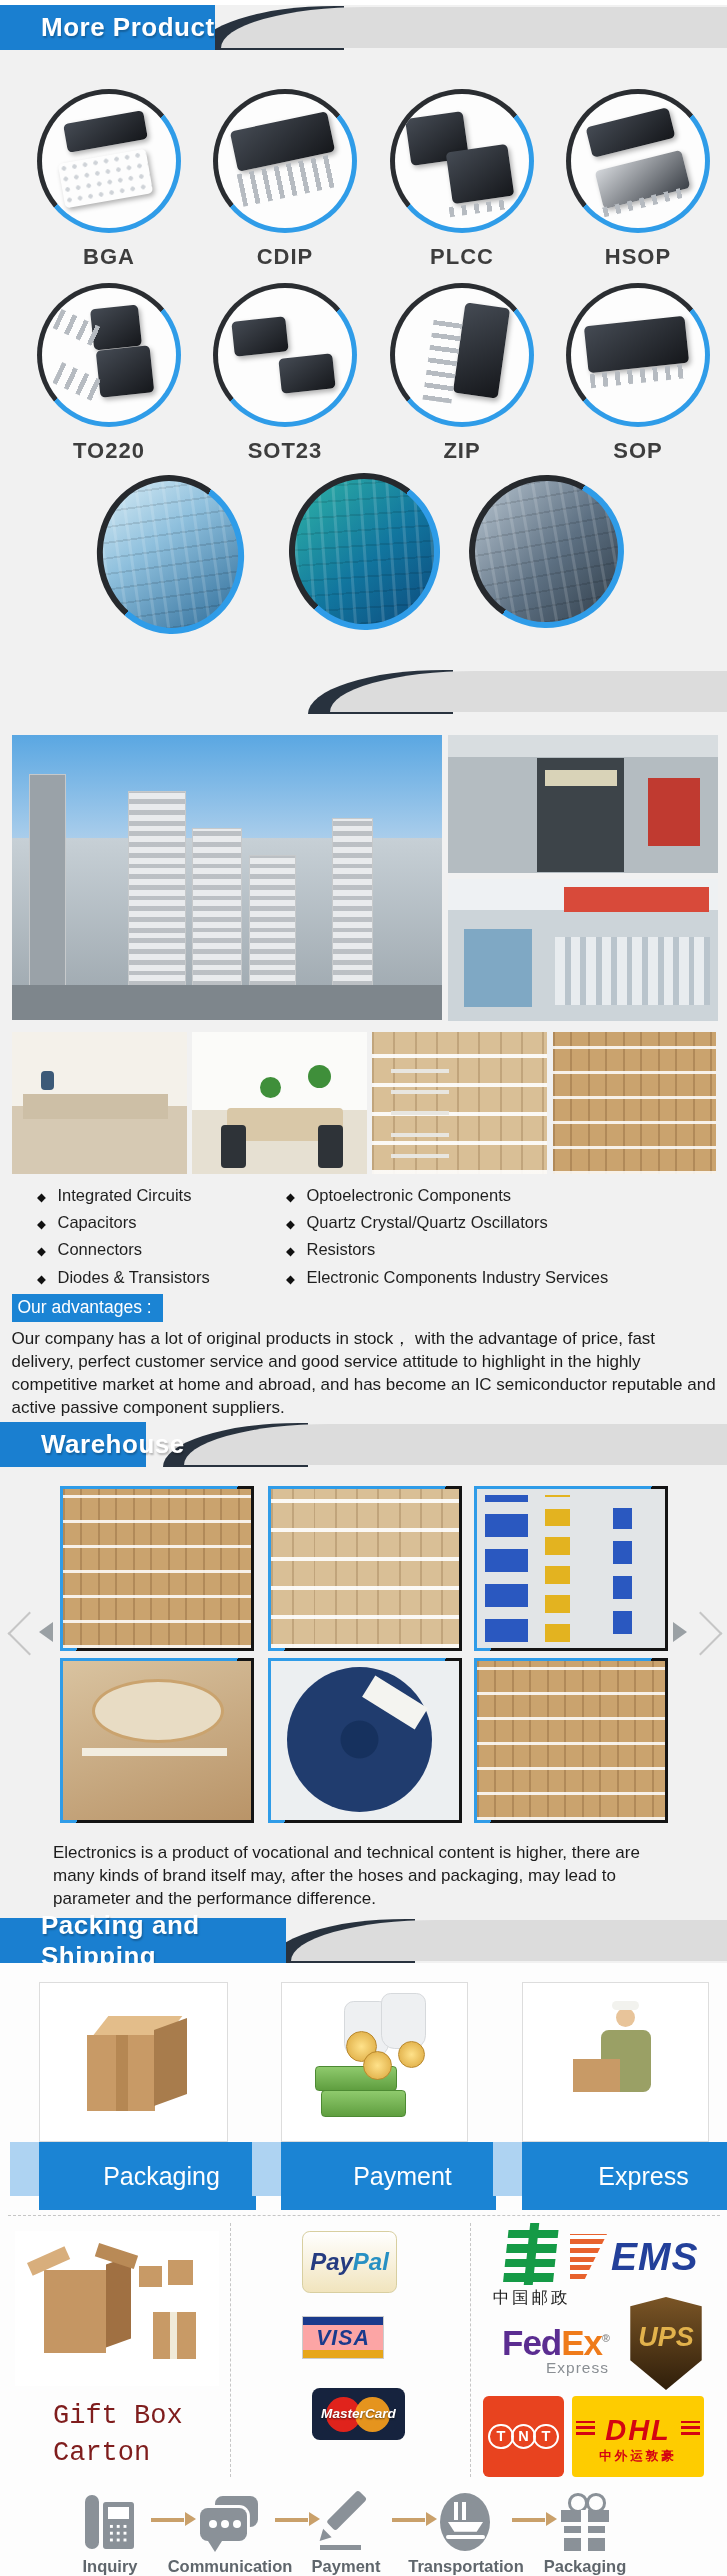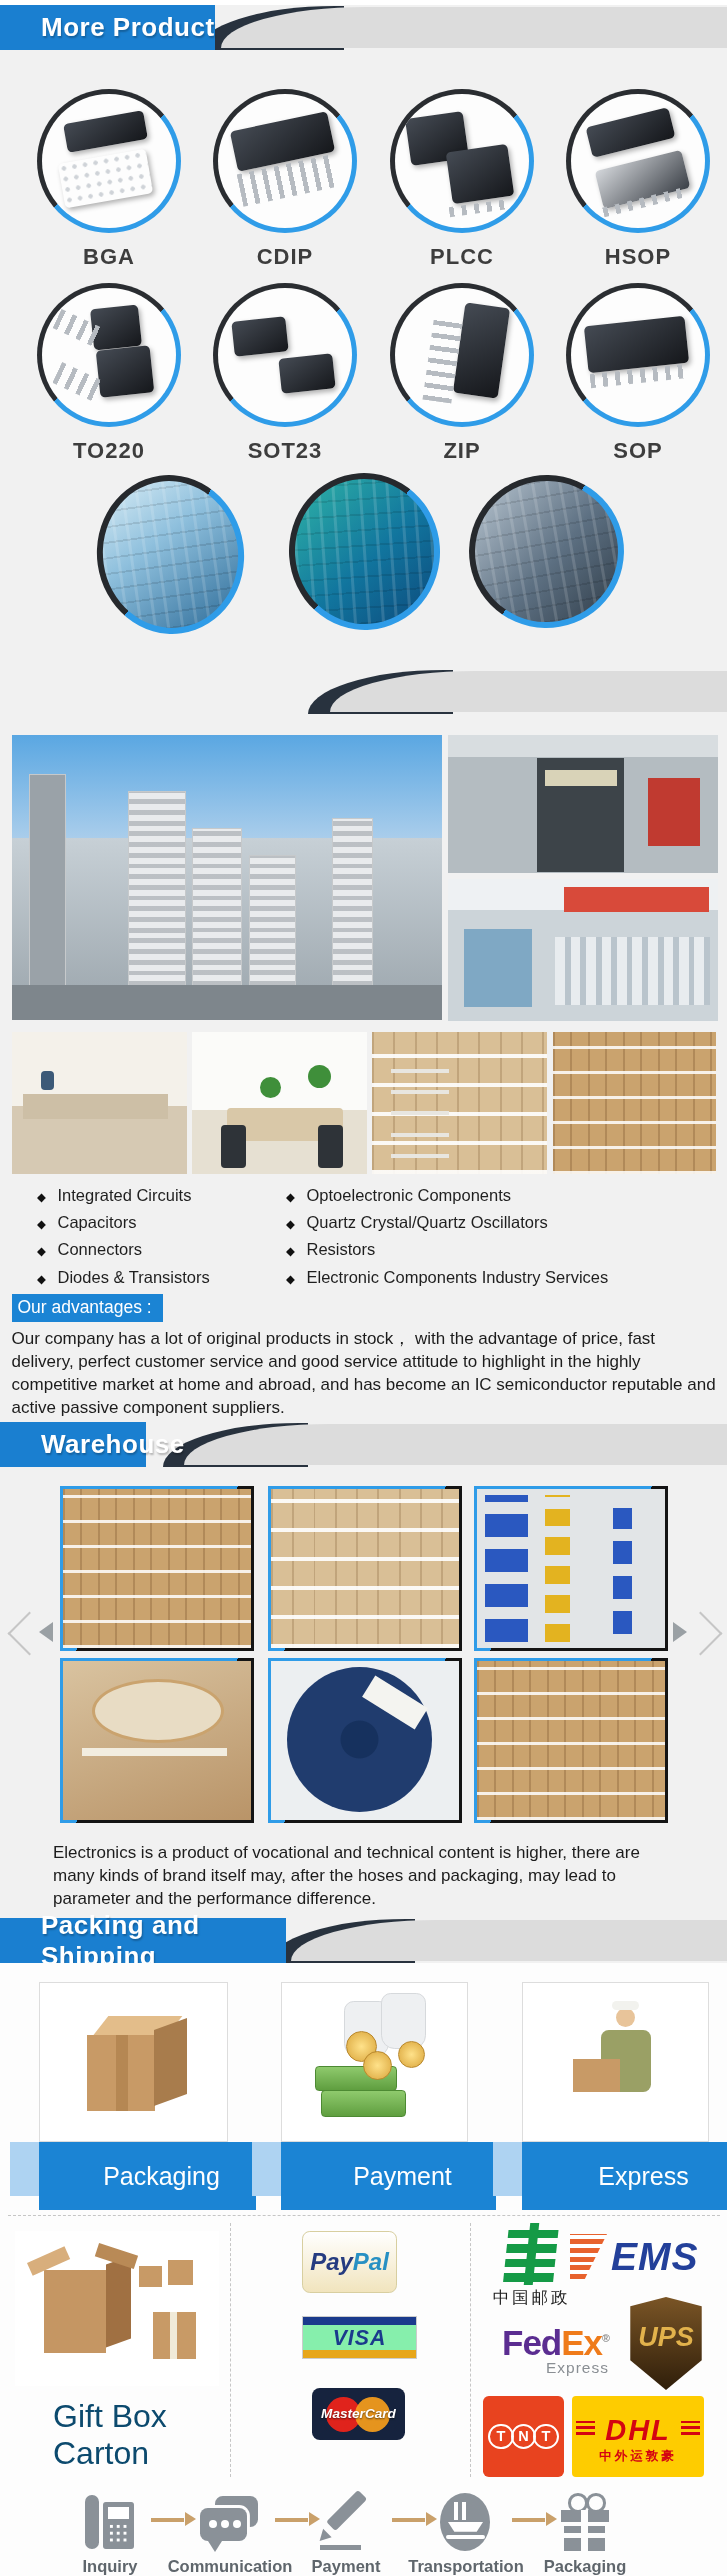--- a/index.html
+++ b/index.html
@@ -91,21 +91,21 @@
            align-items:center;justify-content:center;font-size:25px;padding-left:28px;}
   .pstrip{position:absolute;height:54px;width:29px;background:#aed3f2;}
   .hdash{position:absolute;border-top:1.9px dashed #c6c6c6;}
   .vdash{position:absolute;border-left:1.9px dashed #c6c6c6;}
 
   
   .paypal{position:absolute;width:93px;height:60px;border-radius:7.8px;border:1px solid #d8cfa0;
           background:linear-gradient(#ffffff,#f1e4bd);display:flex;align-items:center;justify-content:center;
           font-style:italic;font-weight:bold;font-size:24px;}
   .paypal .p1{color:#253b80;}.paypal .p2{color:#2790c3;}
-  .visa{position:absolute;width:115px;height:43px;background:#86efac;border:1px solid #ccc;box-sizing:border-box;}
+  .visa{position:absolute;width:82px;height:43px;background:#fca5a5;border:1px solid #ccc;box-sizing:border-box;}
   .visa .tb{height:7.8px;background:#1a3a8c;}
   .visa .bb{position:absolute;bottom:0;width:100%;height:7.8px;background:#e7a61a;}
   .visa .vt{position:absolute;top:8.7px;width:100%;text-align:center;color:#1a3a8c;
             font-style:italic;font-weight:bold;font-size:21.3px;letter-spacing:1px;}
   .mc{position:absolute;width:93px;height:52px;background:#16233e;border-radius:7.8px;}
   .mc .c1{position:absolute;left:13.6px;top:8.7px;width:35px;height:35px;border-radius:50%;background:#e0231c;}
   .mc .c2{position:absolute;left:43px;top:8.7px;width:35px;height:35px;border-radius:50%;background:#f79e1b;opacity:.92;}
   .mc .mt{position:absolute;top:18.4px;width:100%;text-align:center;color:#fff;font-style:italic;
           font-weight:bold;font-size:13.6px;text-shadow:0 1px 1.9px rgba(0,0,0,.6);}
   .cpost{position:absolute;width:50px;height:56px;transform:skewX(-6deg);
@@ -127,21 +127,21 @@
   .ups span{color:#e2b24c;font-weight:bold;font-style:italic;font-size:27px;margin-top:25px;}
   .tnt{position:absolute;width:81px;height:81px;background:#e8431f;border-radius:5.8px;
        display:flex;align-items:center;justify-content:center;gap:1px;}
   .tnt span{width:21.3px;height:21.3px;border:2.9px solid #fff;border-radius:50%;color:#fff;font-weight:bold;
             font-size:14.5px;display:flex;align-items:center;justify-content:center;margin:0 -1.9px;}
   .dhl{position:absolute;width:132px;height:81px;background:#fecc00;border-radius:3.9px;text-align:center;}
   .dhl .big{margin-top:17.5px;font-size:29px;font-weight:bold;font-style:italic;color:#d40511;letter-spacing:1.9px;}
   .dhl .bars{position:absolute;top:25px;width:19.4px;height:13.6px;
              background:repeating-linear-gradient(0deg,#d40511 0 2.9px,transparent 2.9px 5.8px);}
   .dhl .sub{font-size:12.6px;color:#d40511;letter-spacing:2.9px;font-weight:bold;margin-top:1.9px;}
-  .gifttext{position:absolute;font-size:32px;color:#0c4a6e;line-height:37px;}
+  .gifttext{position:absolute;font-size:27px;color:#7f1d1d;line-height:37px;font-family:Liberation Mono, monospace;}
   .steplabel{position:absolute;width:126px;text-align:center;font-size:16.5px;font-weight:bold;color:#5f666c;}
   .arr{position:absolute;width:33px;height:3.9px;background:#c9a06a;}
   .arr::after{content:"";position:absolute;right:-11.6px;top:-5.8px;width:0;height:0;
               border-top:7.8px solid transparent;border-bottom:7.8px solid transparent;border-left:11.6px solid #c9a06a;}
   .gico{position:absolute;background:#8a9198;}
   .cube-f{position:absolute;background:#c89a66;}
   .cube-t{position:absolute;background:#e3bd8a;transform:skewX(-38deg);}
   .cube-s{position:absolute;background:#a87c4c;transform:skewY(-20deg);}
   .stack-g{position:absolute;background:linear-gradient(#8fca6d,#5f9e3f);border-radius:3.9px;border:1px solid #4d8a33;}
   .coin{position:absolute;border-radius:50%;background:radial-gradient(#ffe28a,#d9a43a);border:1px solid #b9882c;}

